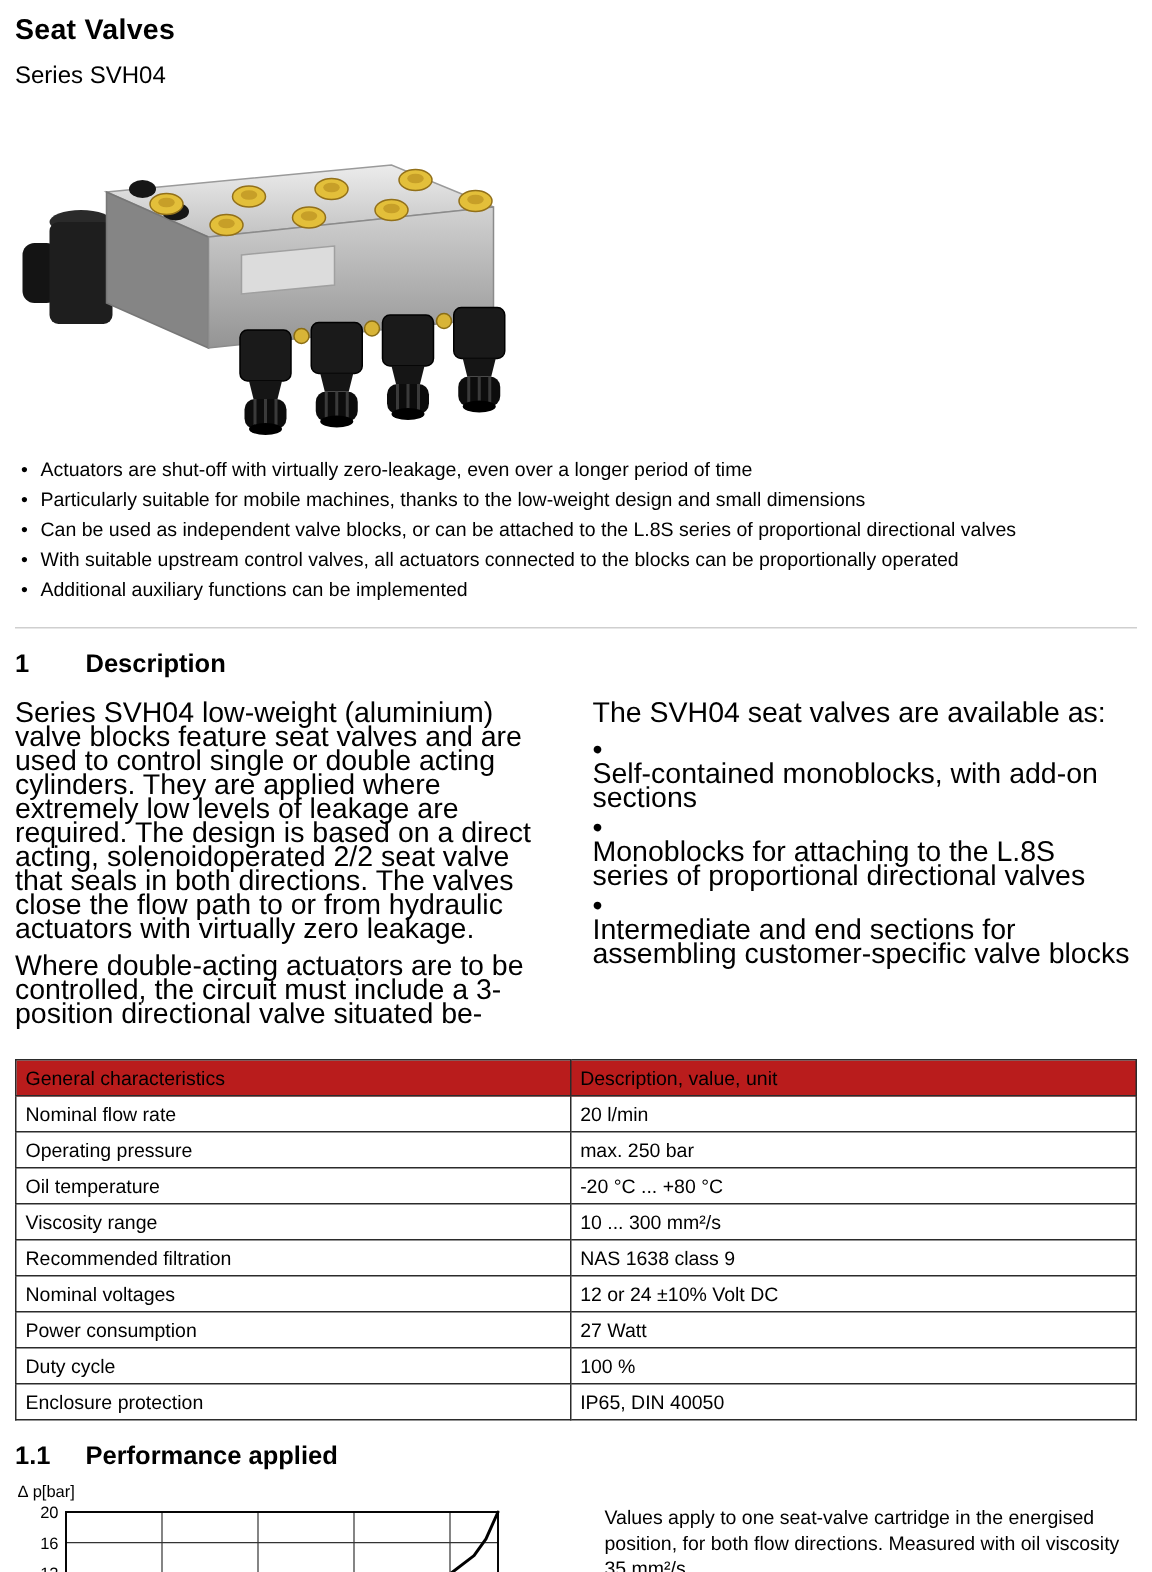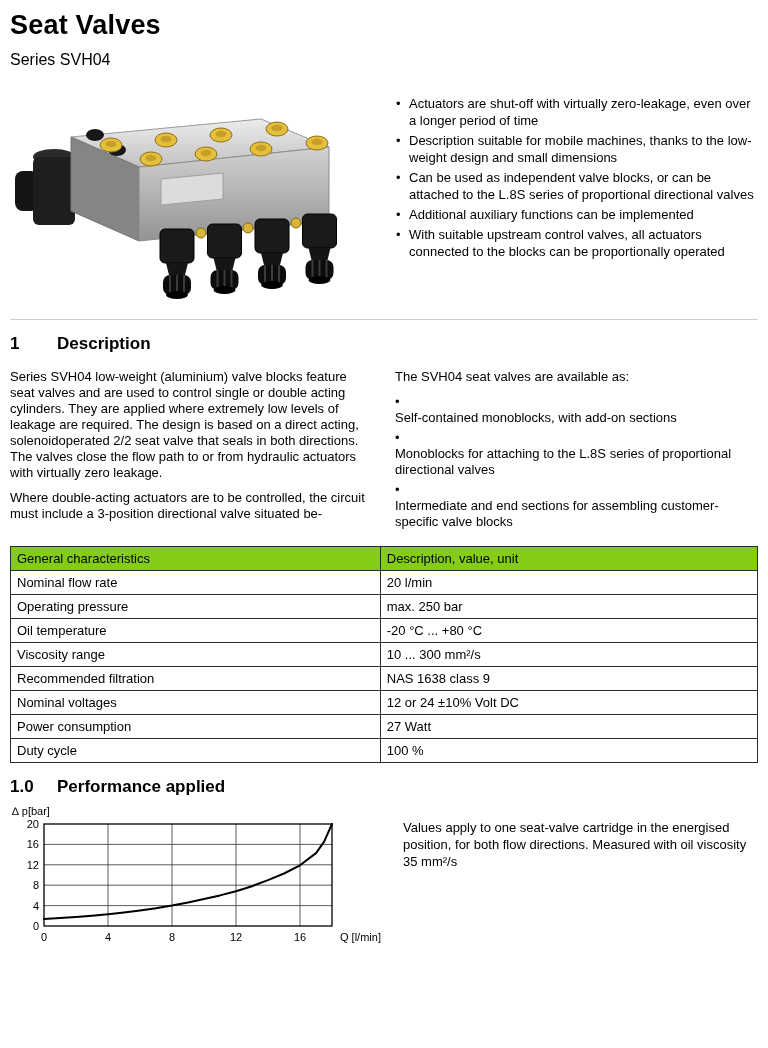--- a/index.html
+++ b/index.html
@@ -1,41 +1,41 @@
 <!DOCTYPE html>
 <html><head>
 <meta charset="utf-8">
 <style>
   html,body{margin:0;padding:0;background:#fff;}
   .page{
     width:768px;height:1048px;box-sizing:border-box;position:relative;
     padding:6px 10px;overflow:hidden;color:#000;
     font-family:"Liberation Sans",sans-serif;
   }
-  .title{font-size:27px;font-weight:bold;margin:4px 0 10px 0;letter-spacing:0.2px;}
+  .title{font-size:19px;font-weight:bold;margin:4px 0 10px 0;letter-spacing:0.2px;}
   .subtitle{font-size:16px;margin:0;}
-  .hero{display:flex;margin-top:18px;}
+  .hero{display:flex;margin-top:18px;flex-direction:column;}
   .photo-box{width:382px;height:218px;flex:none;}
   .features{flex:1;padding-top:8px;font-size:13px;line-height:17px;padding-left:4px;}
   .feat{display:flex;margin-bottom:3px;}
   .feat .bullet{width:13px;flex:none;}
   .feat .bullet::before{content:"•";}
   .rule{border-top:1px solid #cfcfcf;margin-top:14px;}
   .sec-h{display:flex;align-items:baseline;font-size:17px;font-weight:bold;margin-top:14px;}
   .sec-num{width:47px;flex:none;}
-  .cols{display:flex;gap:22px;margin-top:15px;font-size:13px;line-height:16px;}
+  .cols{display:flex;gap:22px;margin-top:15px;font-size:19px;line-height:16px;}
   .col{flex:1;min-width:0;}
   .col p{margin:0 0 9px 0;}
   .col .feat{margin-bottom:4px;flex-direction:column;}
   .tech-table{width:100%;border-collapse:collapse;margin-top:12px;font-size:13px;}
   .tech-table th,.tech-table td{
     border:1px solid #2b2b2b;padding:2px 6px;height:19px;text-align:left;
     font-weight:normal;vertical-align:middle;
   }
-  .tech-table thead th{background:#84cc16;}
+  .tech-table thead th{background:#b91c1c;}
   .tech-table td:first-child,.tech-table th:first-child{width:49.5%;}
   .perf-row{display:flex;margin-top:8px;}
   .chart-box{width:385px;flex:none;}
   .chart-ylabel{font-size:11px;margin:0 0 1px 2px;}
   .chart-box svg{display:block;font-family:inherit;}
   .note{flex:1;padding-top:14px;font-size:13px;line-height:17px;padding-left:8px;}
 </style>
 </head>
 <body>
 
@@ -134,33 +134,33 @@
       </svg>
     </div>
 
     <div class="features">
       <div class="feat">
         <span class="bullet"></span>
         <span>Actuators are shut-off with virtually zero-leakage, even over a longer period of time</span>
       </div>
       <div class="feat">
         <span class="bullet"></span>
-        <span>Description suitable for mobile machines, thanks to the low-weight design and small dimensions</span>
+        <span>Particularly suitable for mobile machines, thanks to the low-weight design and small dimensions</span>
       </div>
       <div class="feat">
         <span class="bullet"></span>
         <span>Can be used as independent valve blocks, or can be attached to the L.8S series of proportional directional valves</span>
       </div>
       <div class="feat">
         <span class="bullet"></span>
+        <span>With suitable upstream control valves, all actuators connected to the blocks can be proportionally operated</span>
+      </div>
+      <div class="feat">
+        <span class="bullet"></span>
         <span>Additional auxiliary functions can be implemented</span>
-      </div>
-      <div class="feat">
-        <span class="bullet"></span>
-        <span>With suitable upstream control valves, all actuators connected to the blocks can be proportionally operated</span>
       </div>
     </div>
   </div>
 
   <div class="rule"></div>
 
   <div class="sec-h">
     <span class="sec-num">1</span>
     <span>Description</span>
   </div>
@@ -221,25 +221,29 @@
           <td>12 or 24 ±10% Volt DC</td>
         </tr>
       <tr>
           <td>Power consumption</td>
           <td>27 Watt</td>
         </tr>
       <tr>
           <td>Duty cycle</td>
           <td>100 %</td>
         </tr>
+      <tr>
+          <td>Enclosure protection</td>
+          <td>IP65, DIN 40050</td>
+        </tr>
     </tbody>
   </table>
 
   <div class="sec-h">
-    <span class="sec-num">1.0</span>
+    <span class="sec-num">1.1</span>
     <span>Performance applied</span>
   </div>
 
   <div class="perf-row">
     <div class="chart-box">
       <div class="chart-ylabel">∆ p[bar]</div>
       <svg viewBox="0 0 385 128" width="385" height="128" aria-hidden="true">
           <line x1="98" y1="6" x2="98" y2="108" stroke="#333" stroke-width="0.8"></line>
           <line x1="162" y1="6" x2="162" y2="108" stroke="#333" stroke-width="0.8"></line>
           <line x1="226" y1="6" x2="226" y2="108" stroke="#333" stroke-width="0.8"></line>

